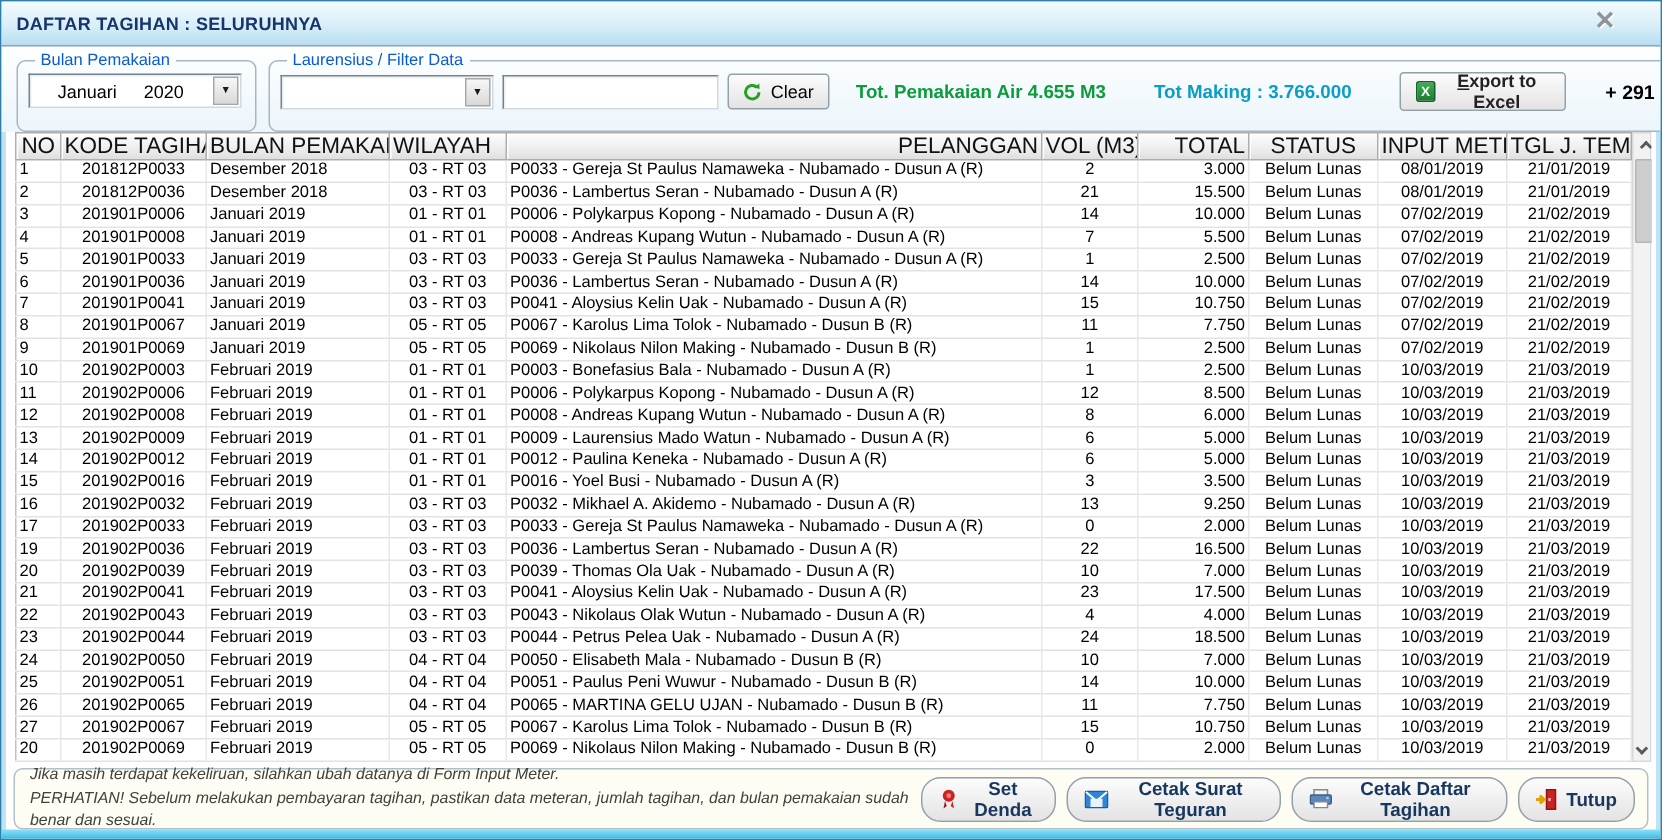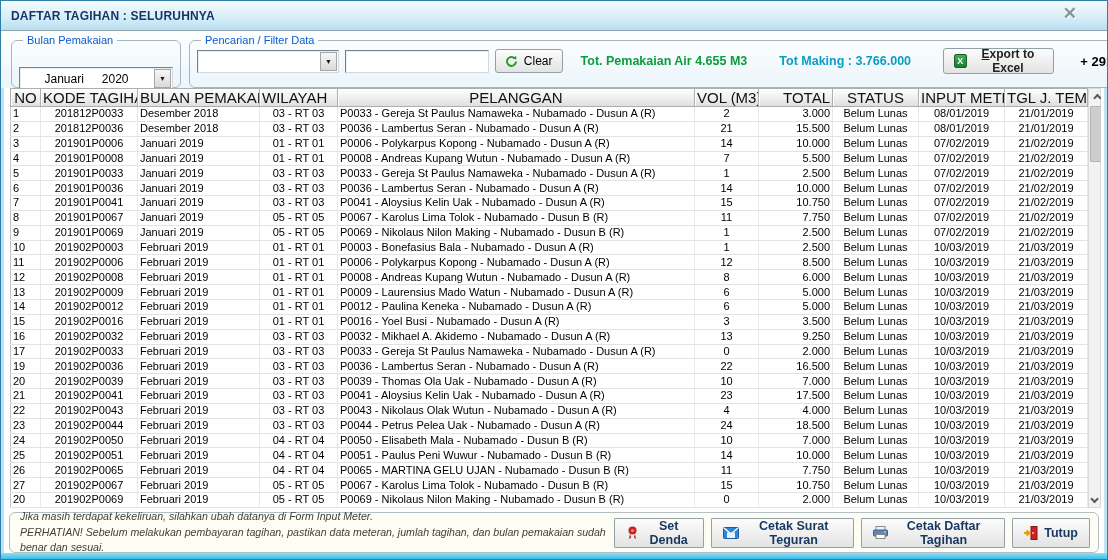--- a/index.html
+++ b/index.html
@@ -33,21 +33,21 @@
   .combo {
     height:23px; background:#fff; border:1px solid #72828e; border-right-color:#cfd9df; border-bottom-color:#cfd9df;
     box-shadow: inset 1px 1px 0 #e9eef1; display:flex; align-items:center; cursor:pointer;
   }
   .combo .combo-text { flex:1; display:flex; gap:18px; justify-content:center; font-size:12px; color:#000; padding:0 4px; }
   .combo .combo-btn {
     width:17px; height:19px; margin:1px; background:linear-gradient(180deg,#f7f7f7,#d9d9d9);
     border:1px solid #a6a6a6; display:flex; align-items:center; justify-content:center;
     font-size:7px; color:#1a1a1a;
   }
-  .combo.bulan-combo { width:154px; margin-top:20px; }
+  .combo.bulan-combo { width:142px; margin-top:2px; }
   .combo.search-combo { width:172px; }
   .txt-input {
     width:144px; height:23px; background:#fff; border:1px solid #72828e; border-right-color:#cfd9df; border-bottom-color:#cfd9df;
     box-shadow: inset 1px 1px 0 #e9eef1; font-size:12px; padding:0 4px; font-family:"Liberation Sans",sans-serif;
   }
   .btn {
     display:inline-flex; align-items:center; gap:6px; background:linear-gradient(180deg,#fcfcfc,#e3e3e3);
     border:1px solid #94a0a8; border-radius:3px; cursor:pointer; color:#000;
     font-family:"Liberation Sans",sans-serif;
   }
@@ -74,21 +74,21 @@
     border-right:1px solid #e8e8e8; border-bottom:1px solid #e3e3e3;
     white-space:nowrap; overflow:hidden; padding:0 2px; line-height:13px; font-size:11px;
   }
   th.col-no, td.col-no { text-align:center; }
   td.col-no { text-align:left; padding-left:6px; }
   th.col-kode, td.col-kode { text-align:center; }
   th.col-bulan { text-align:left; padding-left:7px; }
   td.col-bulan { text-align:left; padding-left:7px; }
   th.col-wilayah { text-align:left; padding-left:6px; }
   td.col-wilayah { text-align:center; }
-  th.col-pelanggan { text-align:center; padding-left:6px; }
+  th.col-pelanggan { text-align:right; padding-left:6px; }
   td.col-pelanggan { text-align:left; padding-left:6px; }
   th.col-vol, td.col-vol { text-align:center; }
   th.col-total, td.col-total { text-align:right; padding-right:9px; }
   th.col-status, td.col-status { text-align:center; }
   th.col-input, td.col-input { text-align:center; }
   th.col-tempo, td.col-tempo { text-align:center; }
   
   .vscroll { width:16px; height:420px; background:#f2f2f2; border:1px solid #d9d9d9; position:relative; }
   .vs-btn { position:absolute; left:0; width:14px; height:15px; display:flex; align-items:center; justify-content:center; cursor:pointer; }
   .vs-up { top:1px; } .vs-down { bottom:1px; }
@@ -96,21 +96,21 @@
   .chev.up { transform:rotate(135deg) translate(-1px,-1px); }
   .chev.down { transform:rotate(-45deg) translate(-1px,-1px); }
   .vs-thumb { position:absolute; top:17px; left:1px; width:12px; height:56px; background:#cdcdcd; border:1px solid #b5b5b5; border-radius:1px; cursor:grab; }
   
   .footer {
     margin:4px 8px 0 8px; height:41px; border:1px solid #b3bfc7; border-radius:6px; background:#fdfdf4;
     display:flex; align-items:center; justify-content:space-between; padding:0 8px 0 10px;
   }
   .notice { font-size:10.6px; font-style:italic; color:#42413c; line-height:1.5; }
   .footer-btns { display:flex; gap:7px; }
-  .btn-footer { height:30px; padding:0 11px; font-size:12.5px; font-weight:bold; color:#17375e; border-radius:1px; }
+  .btn-footer { height:30px; padding:0 11px; font-size:12.5px; font-weight:bold; color:#17375e; border-radius:13px; }
   .bottom-strip { margin-top:auto; height:6px; flex:0 0 6px; background:linear-gradient(180deg,#8ae0f7,#3ebce8); }
   .ico { display:inline-flex; align-items:center; justify-content:center; }
 </style>
 </head>
 <body>
 
 <div class="window">
 
   <div class="titlebar">
     <span class="title">DAFTAR TAGIHAN : SELURUHNYA</span>
@@ -123,21 +123,21 @@
       <div class="combo bulan-combo">
         <span class="combo-text">
           <span>Januari</span>
           <span>2020</span>
         </span>
         <span class="combo-btn">▼</span>
       </div>
     </fieldset>
 
     <fieldset class="group group-search">
-      <legend>Pencarian / Filter Data</legend>
+      <legend>Laurensius / Filter Data</legend>
       <div class="search-row">
         <div class="combo search-combo">
           <span class="combo-text"></span>
           <span class="combo-btn">▼</span>
         </div>
         <input class="txt-input" type="text" value="" style="">
         <button class="btn btn-clear">
           <span class="ico">
             <svg width="13" height="13" viewBox="0 0 16 16">
                 <path d="M13.5 8a5.5 5.5 0 1 1-1.6-3.9" fill="none" stroke="#22a122" stroke-width="2.4"></path>

